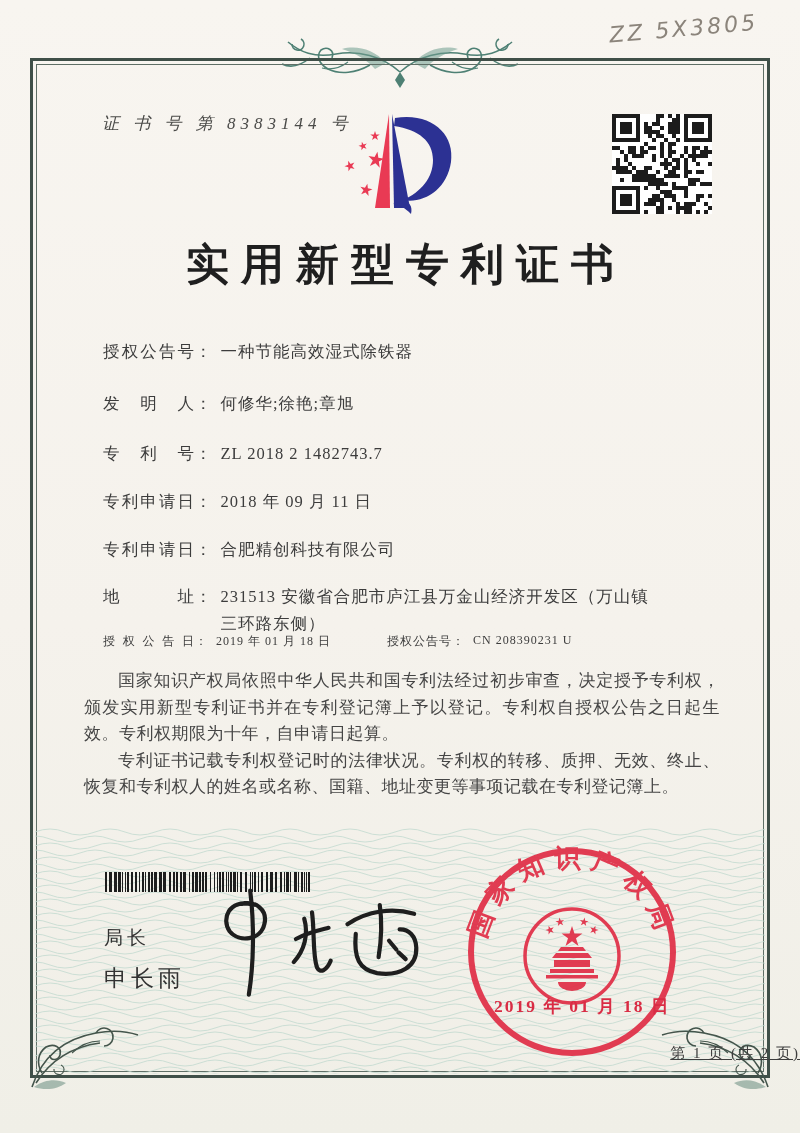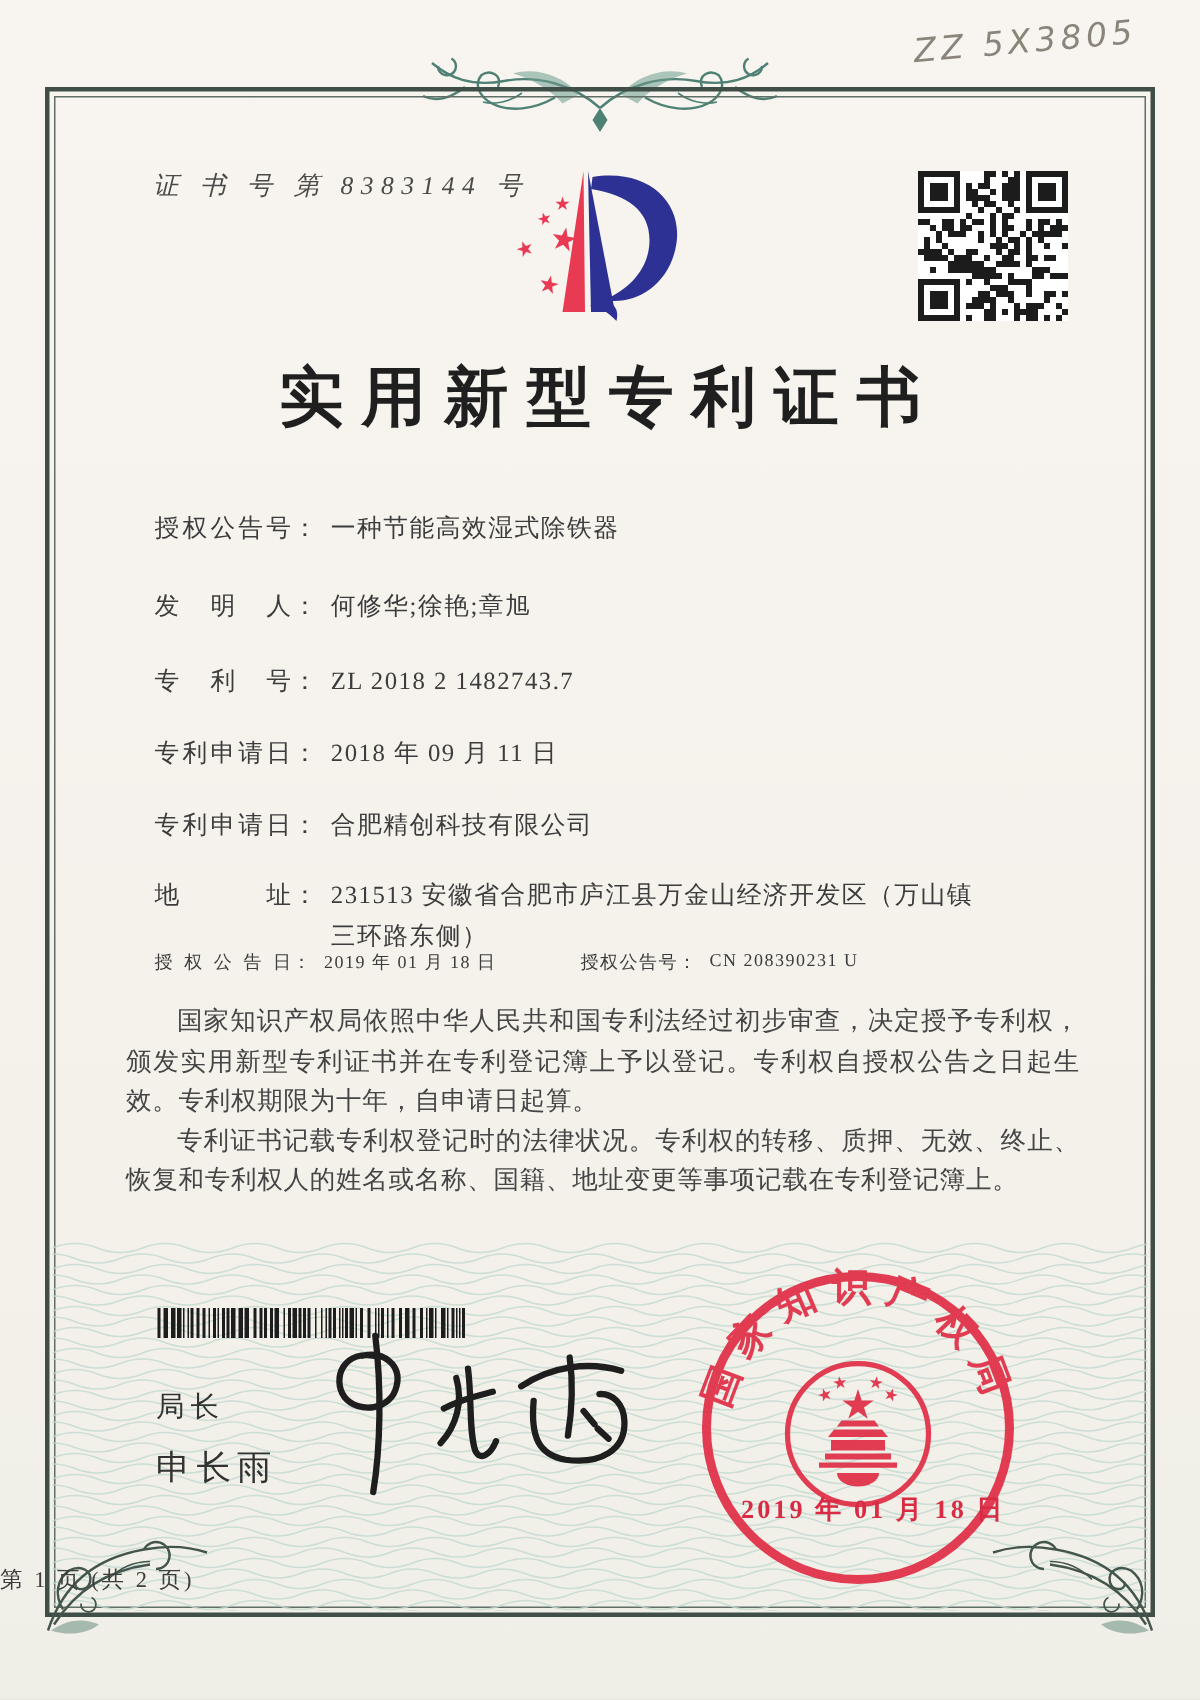--- a/index.html
+++ b/index.html
@@ -83,21 +83,21 @@
     font-size:23px; letter-spacing:4px; color:#323232;
   }
   .sig-hand{ position:absolute; left:208px; top:882px; transform:rotate(-2deg); }
   .seal-wrap{ position:absolute; left:462px; top:842px; }
   .seal-date{
     position:absolute; left:494px; top:994px;
     font-size:17.5px; letter-spacing:2px; color:#d92c44; font-weight:600;
   }
   .page-info{
     position:absolute; left:0; top:1044px; width:100%;
-    text-align:left; font-size:15px; letter-spacing:2px; color:#3d3d3d;
+    text-align:right; font-size:15px; letter-spacing:2px; color:#3d3d3d;text-decoration:underline;
   }
   .back-note{
     position:absolute; left:0; top:1092px; width:100%;
     text-align:center; font-size:16.5px; letter-spacing:3px; color:#3f3f3f;
   }
 </style>
 </head>
 <body>
 
 <div class="page">

